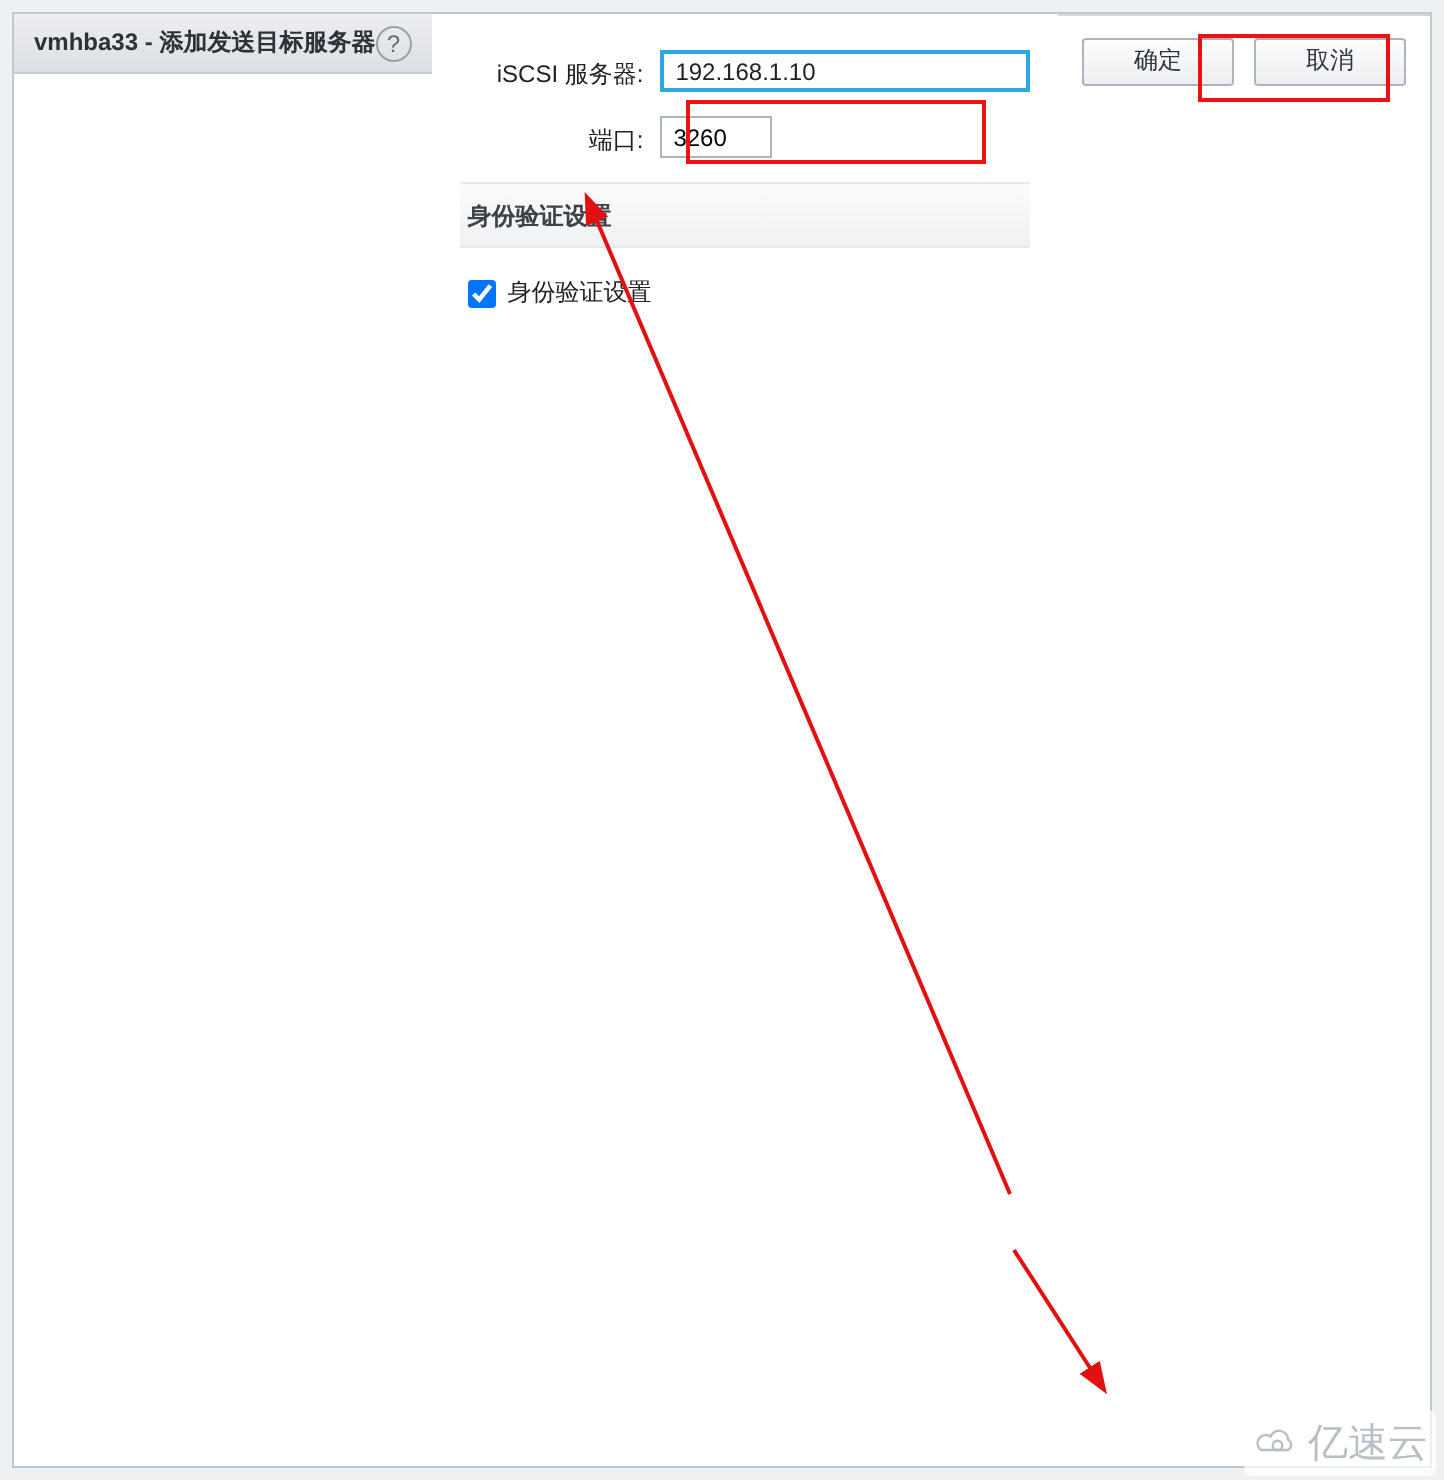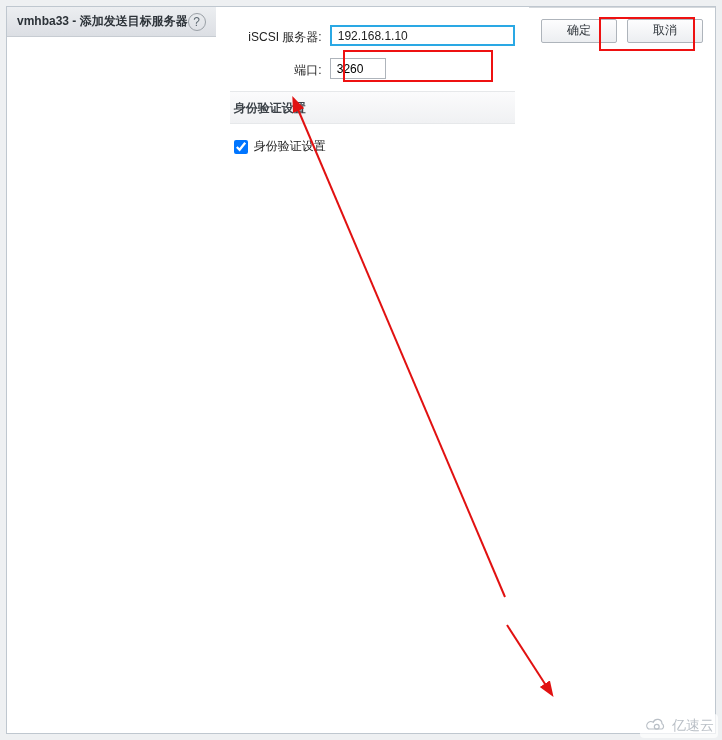--- a/index.html
+++ b/index.html
@@ -119,21 +119,21 @@
       cursor: pointer;
       font-size: 12px;
     }
     .watermark {
       position: absolute;
       right: 4px; bottom: 2px;
       display: flex;
       align-items: center;
       gap: 4px;
       color: #b9bfc6;
-      font-size: 14px;
+      font-size: 20px;
       background: rgba(255,255,255,.7);
       padding: 3px 4px;
       border-radius: 4px;
       pointer-events: none;
     }
     .watermark svg { width: 24px; height: 18px; }
     .arrow-svg {
       position: absolute;
       top: 0; left: 0;
       width: 100%; height: 100%;

